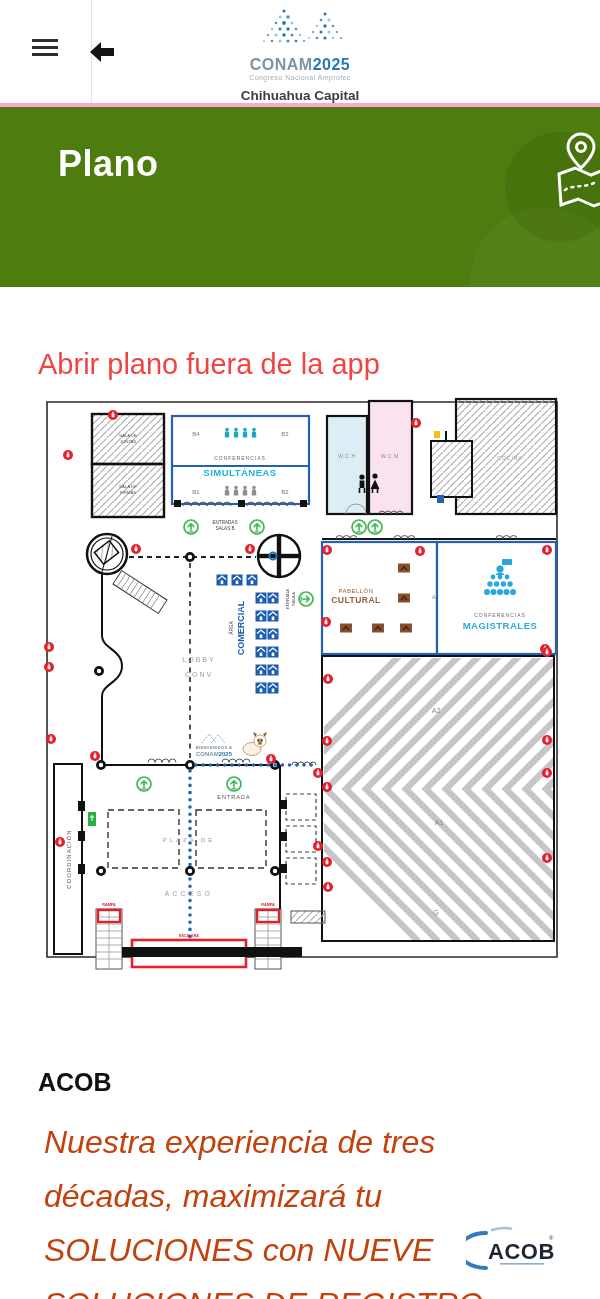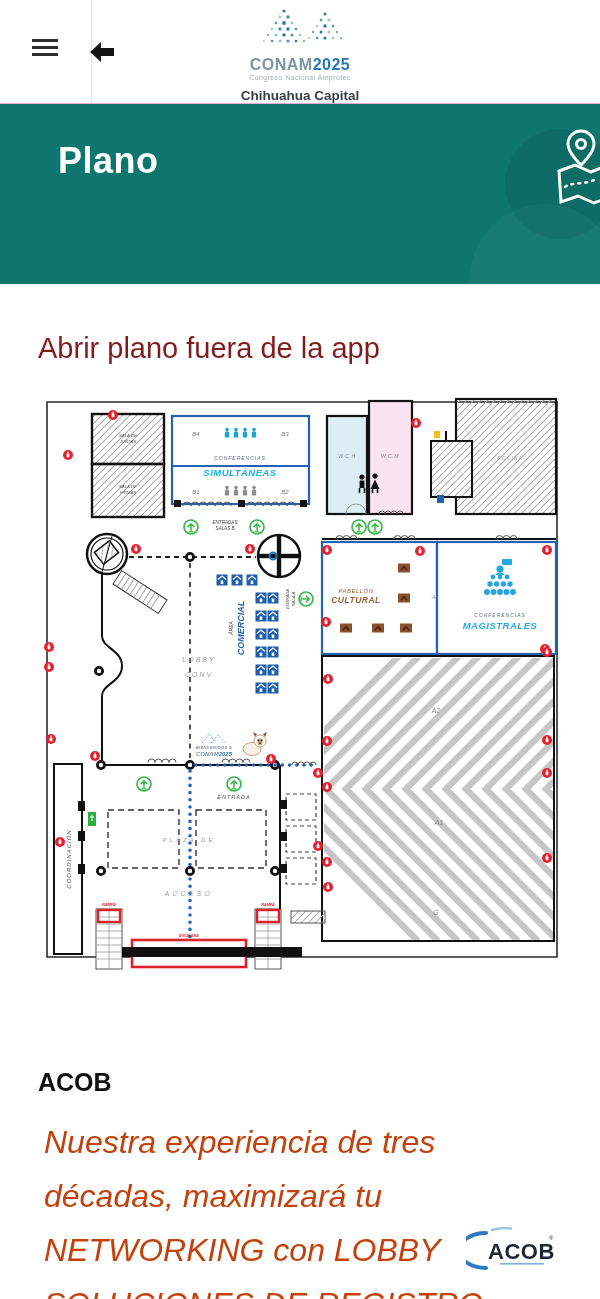--- a/index.html
+++ b/index.html
@@ -11,34 +11,34 @@
   .burger{position:absolute;left:32px;top:39px;width:26px;height:17px;cursor:pointer;}
   .burger span{display:block;height:2.6px;background:#2e2e2e;margin-bottom:4.4px;}
   .backbtn{position:absolute;left:90px;top:42px;width:26px;height:20px;cursor:pointer;}
   .logo{position:absolute;left:237px;top:6px;width:126px;text-align:center;}
   .logo .brand{font-size:16px;font-weight:700;letter-spacing:.5px;line-height:16px;margin-top:2px;}
   .logo .brand .b1{color:#7c94a6;}
   .logo .brand .b2{color:#2b77b3;}
   .logo .sub{font-size:7px;color:#a3afb6;letter-spacing:.4px;margin-top:1px;}
   .logo .city{font-size:13.5px;font-weight:700;color:#3a3f42;margin-top:7px;}
   
-  .hero{position:absolute;left:0;top:103px;width:600px;height:180px;background:#0f766e;
-        overflow:hidden;border-top:1px solid #f9a8d4;}
+  .hero{position:absolute;left:0;top:103px;width:600px;height:180px;background:#4d7c0f;
+        overflow:hidden;border-top:4px solid #f9a8d4;}
   .hero .c1{position:absolute;left:470px;top:100px;width:150px;height:150px;border-radius:50%;
             background:rgba(255,255,255,0.035);}
   .hero .c2{position:absolute;left:505px;top:25px;width:110px;height:110px;border-radius:50%;
             background:rgba(0,0,0,0.07);}
   .hero h1{position:absolute;left:58px;top:36px;margin:0;color:#fff;font-size:36px;
            font-weight:700;letter-spacing:.5px;}
   .mapicon{position:absolute;left:550px;top:25px;}
   
-  .openlink{position:absolute;left:38px;top:332px;font-size:29px;color:#7f1d1d;
+  .openlink{position:absolute;left:38px;top:348px;font-size:29px;color:#ef4444;
             text-decoration:none;cursor:pointer;}
   
-  .plan{position:absolute;left:44px;top:396px;width:518px;height:584px;font-style:italic;}
+  .plan{position:absolute;left:44px;top:396px;width:518px;height:584px;}
   .plan text{font-family:"Liberation Sans", sans-serif;}
   
   .f-head{position:absolute;left:38px;top:1068px;margin:0;font-size:25px;font-weight:700;color:#111;}
   .f-line{position:absolute;left:44px;width:460px;font-size:32px;font-style:italic;color:#c2410c;}
   .acob{position:absolute;left:466px;top:1226px;}
 </style>
 </head>
 <body>
 
 <div class="topbar">
@@ -466,21 +466,21 @@
         <use href="#bdg" x="503" y="377"></use>
         <use href="#bdg" x="503" y="462"></use>
     <use href="#bdg" x="16" y="446"></use>
   </g>
 </svg>
 </div>
 
 <h2 class="f-head">ACOB</h2>
 <div class="f-line" style="top:1124px">Nuestra experiencia de tres</div>
 <div class="f-line" style="top:1178px">décadas, maximizará tu</div>
-<div class="f-line" style="top:1232px">NETWORKING con LOBBY</div>
+<div class="f-line" style="top:1232px">SOLUCIONES con NUEVE</div>
 <div class="f-line" style="top:1286px">SOLUCIONES DE REGISTRO Y</div>
 
 <svg class="acob" width="92" height="52" viewBox="0 0 92 52">
   <path d="M20,7 A26,17 0 1 0 20,42" fill="none" stroke="#2f7bbf" stroke-width="4" stroke-linecap="round"></path>
   <path d="M26,4 A29,19 0 0 1 45,2.5" fill="none" stroke="#9fc4e4" stroke-width="2.5" stroke-linecap="round"></path>
   <text x="22" y="33" font-size="22" font-weight="bold" fill="#1c2733" letter-spacing="0.5" font-family="Liberation Sans, sans-serif">ACOB</text>
   <text x="83" y="14" font-size="6" fill="#1c2733">®</text>
   <rect x="34" y="37" width="44" height="1.6" fill="#4a90c4" opacity=".7"></rect>
 </svg>
 

